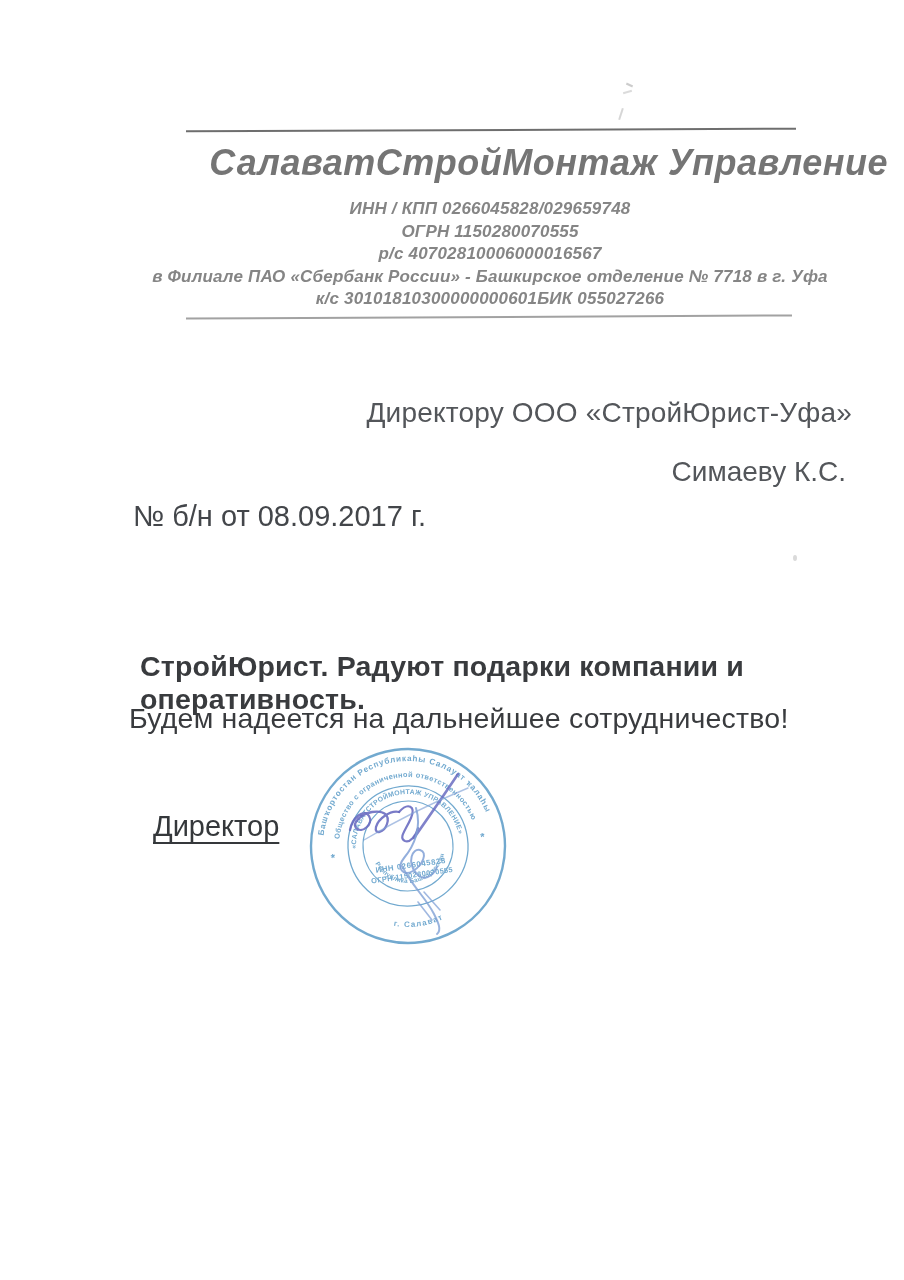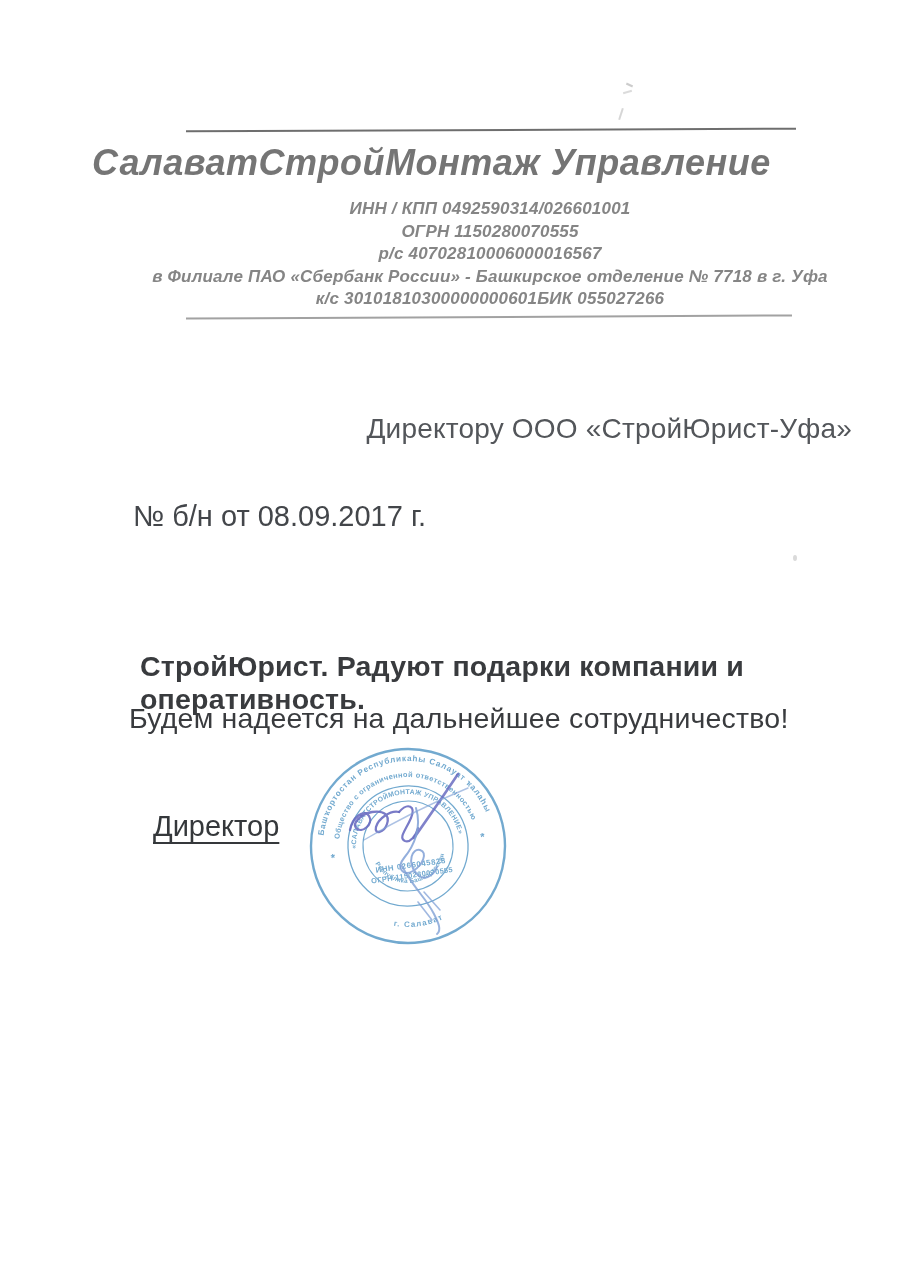--- a/index.html
+++ b/index.html
@@ -10,33 +10,33 @@
     overflow:hidden;
     font-family:"Liberation Sans", sans-serif;
     margin:0 auto;
   }
   
   .rule{position:absolute;height:2px;}
   .rule-top{left:186px;top:129px;width:610px;background:#555;transform:rotate(-0.25deg);opacity:.85;}
   .rule-bottom{left:186px;top:316px;width:606px;background:#a2a2a2;transform:rotate(-0.3deg);}
   .company-name{
     position:absolute;left:92px;top:142px;width:796px;
-    text-align:left;
+    text-align:right;
     font-size:36px;font-weight:bold;font-style:italic;
     color:#757575;letter-spacing:.5px;
   }
   .company-details{
     position:absolute;left:92px;top:198px;width:796px;
     text-align:center;
     font-size:17px;font-style:italic;font-weight:bold;
     color:#858585;line-height:22.5px;letter-spacing:.2px;
   }
   
   .addressee-1{
-    position:absolute;top:413px;right:52px;
+    position:absolute;top:397px;right:52px;
     font-size:28px;color:#53565a;letter-spacing:.2px;margin-left:18px;
   }
   .addressee-2{
     position:absolute;top:456px;right:58px;
     font-size:28px;color:#53565a;
   }
   
   .reference{
     position:absolute;top:500px;left:133px;
     font-size:29px;color:#43464a;
@@ -79,29 +79,30 @@
       <i class="m2"></i>
       <i class="m3"></i>
     </div>
   <div class="smudge smudge-right">
       <i></i>
     </div>
 
   <div class="rule rule-top"></div>
   <div class="company-name">СалаватСтройМонтаж Управление</div>
   <div class="company-details">
-    <div>ИНН / КПП 0492590314/026601001</div>
+    <div>ИНН / КПП 0266045828/029659748</div>
     <div>ОГРН 1150280070555</div>
     <div>р/с 40702810006000016567</div>
     <div>в Филиале ПАО «Сбербанк России» - Башкирское отделение № 7718 в г. Уфа</div>
     <div>к/с 30101810300000000601БИК 055027266</div>
   </div>
   <div class="rule rule-bottom"></div>
 
   <div class="addressee-1">Директору ООО «СтройЮрист-Уфа»</div>
+  <div class="addressee-2">Симаеву К.С.</div>
 
   <div class="reference">№ б/н от 08.09.2017 г.</div>
 
   <div class="body-line p1l2">СтройЮрист. Радуют подарки компании и оперативность.</div>
   <div class="body-line p2">Будем надеется на дальнейшее сотрудничество!</div>
 
   <div class="director">Директор</div>
 
   <div class="stamp-wrap">
     <svg width="204" height="204" viewBox="0 0 204 204">

